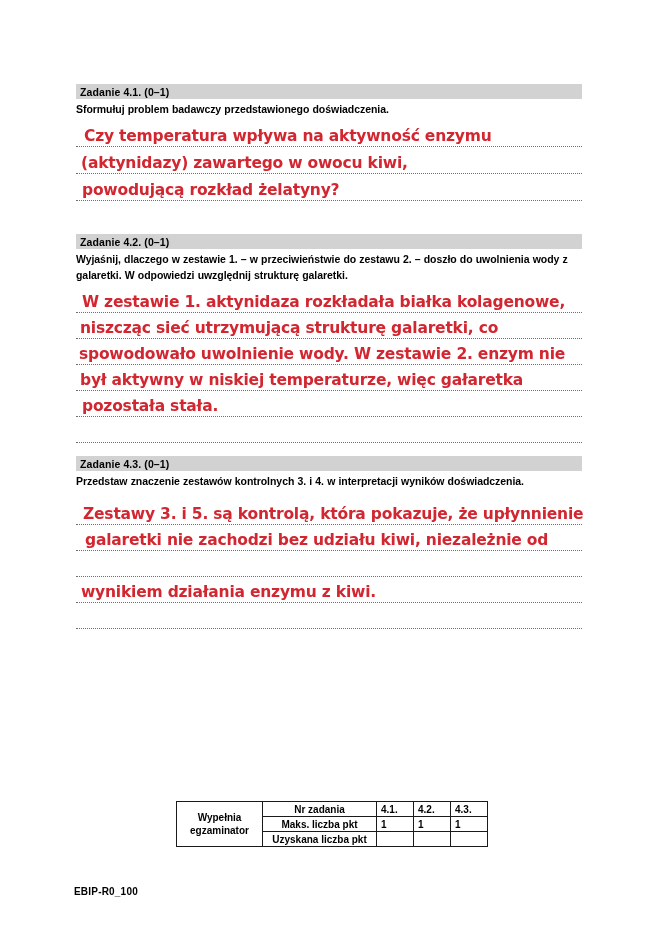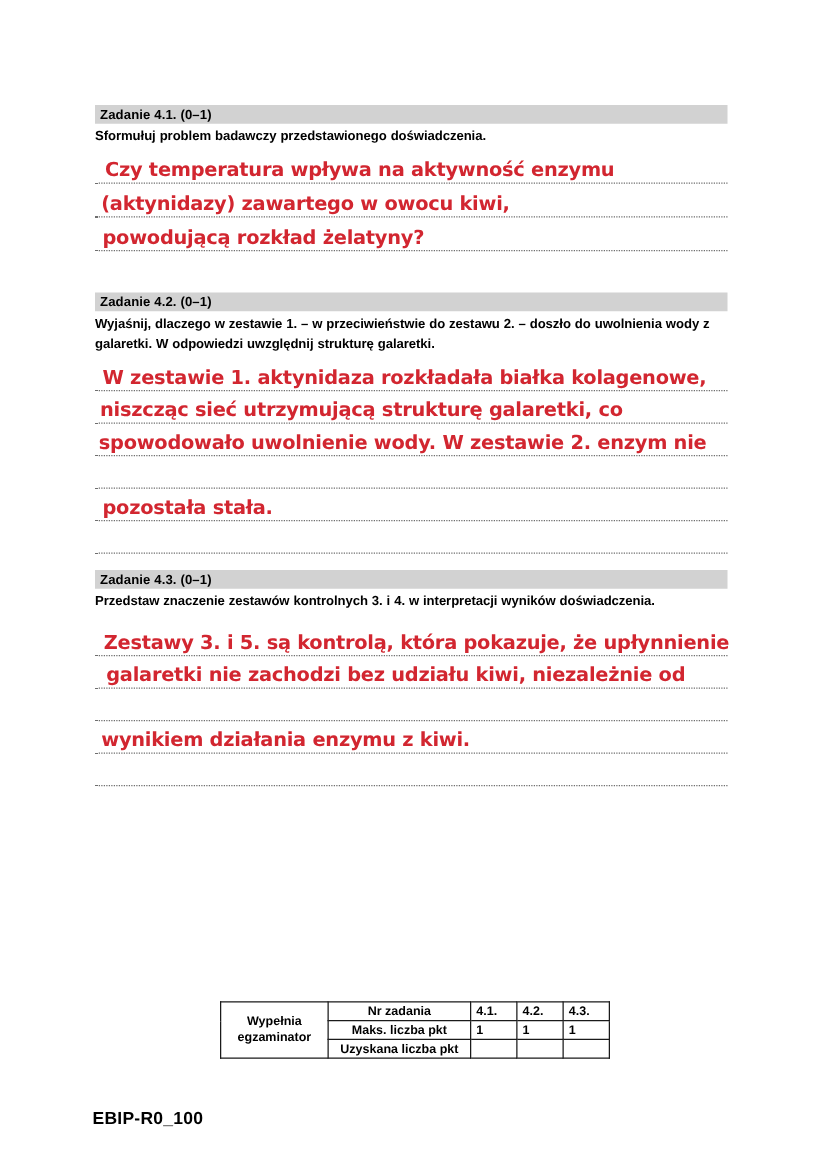--- a/index.html
+++ b/index.html
@@ -101,21 +101,21 @@
     text-align: left;
     font-size: 10px;
   }
   .cell-blank { }
 
   
   .footer-code {
     position: absolute;
     left: 74px;
     top: 886px;
-    font-size: 14px;
+    font-size: 10px;
     font-weight: bold;
     letter-spacing: 0.2px;
   }
   .footer-page {
     position: absolute;
     left: 0;
     top: 878px;
     width: 664px;
     text-align: center;
     font-size: 11px;
@@ -145,20 +145,21 @@
     <div class="answer-area" style="height:160px;">
       <div class="rule" style="top:26px;"></div>
       <div class="rule" style="top:52px;"></div>
       <div class="rule" style="top:78px;"></div>
       <div class="rule" style="top:104px;"></div>
       <div class="rule" style="top:130px;"></div>
       <div class="rule" style="top:156px;"></div>
       <div class="hand" style="top:7px;left:6px;">W zestawie 1. aktynidaza rozkładała białka kolagenowe,</div>
       <div class="hand" style="top:33px;left:4px;">niszcząc sieć utrzymującą strukturę galaretki, co</div>
       <div class="hand" style="top:59px;left:3px;">spowodowało uwolnienie wody. W zestawie 2. enzym nie</div>
+      <div class="hand" style="top:85px;left:4px;">był aktywny w niskiej temperaturze, więc gałaretka</div>
       <div class="hand" style="top:111px;left:6px;">pozostała stała.</div>
     </div>
   </div>
 
   <div class="task" style="top:456px;">
     <div class="task-header">Zadanie 4.3. (0–1)</div>
     <div class="task-instruction">Przedstaw znaczenie zestawów kontrolnych 3. i 4. w interpretacji wyników doświadczenia.</div>
     <div class="answer-area" style="height:140px;">
       <div class="rule" style="top:31px;"></div>
       <div class="rule" style="top:57px;"></div>

